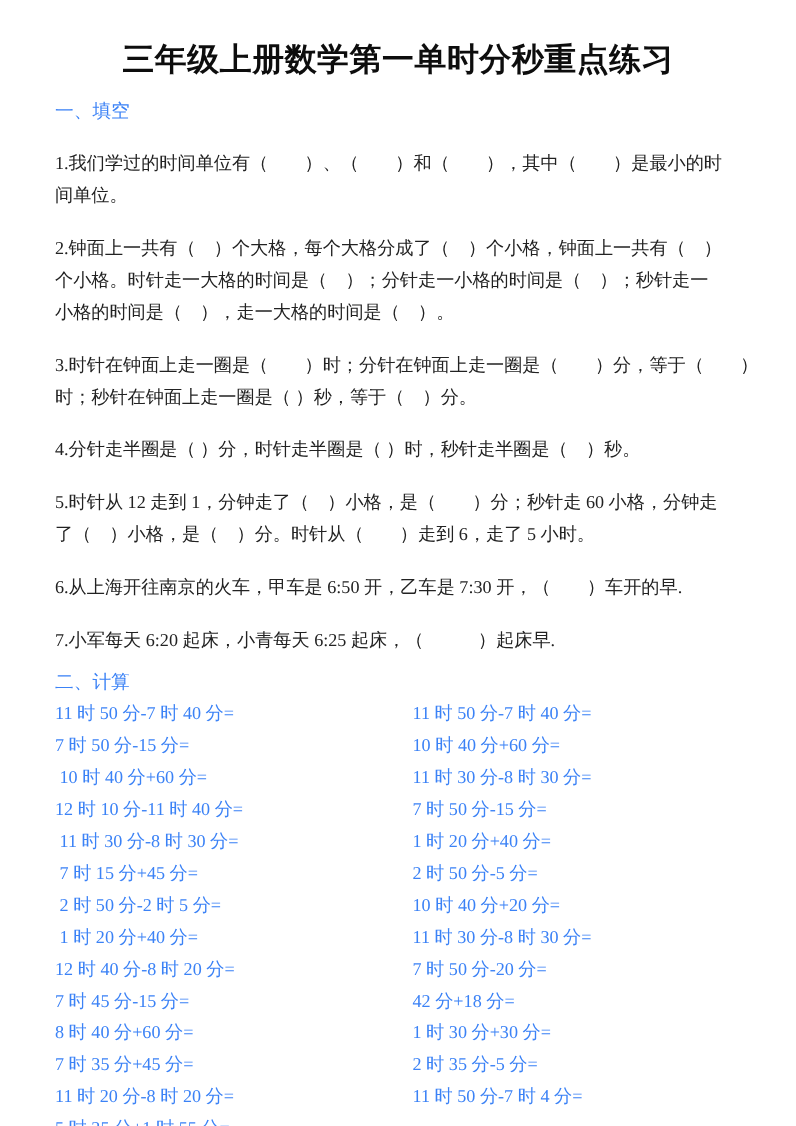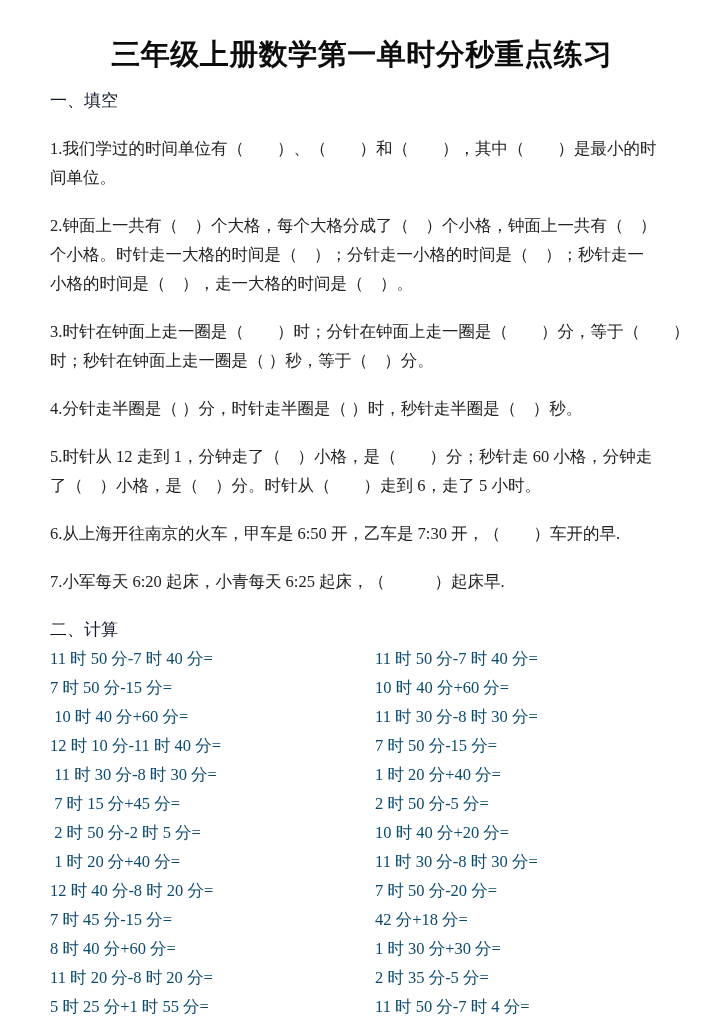--- a/index.html
+++ b/index.html
@@ -27,42 +27,42 @@
     font-weight: bold;
     font-size: 29px;
     line-height: 37px;
     color: #0d0d0d;
     letter-spacing: 0.5px;
   }
   .heading {
     font-size: 17px;
     line-height: 29px;
     white-space: pre;
-    color: #0f172a;
+    color: #3b82f6;
   }
   .questions .q {
     font-size: 16.5px;
     line-height: 29px;
     white-space: pre-wrap;
     color: #222222;
     margin-top: 19px;
   }
   .calc-section .heading {
-    margin-top: 19px;
+    margin-top: 9px;
   }
   .calc-grid {
     display: grid;
     grid-template-columns: 325px 1fr;
   }
   .calc-col { min-width: 0; }
   .calc-item {
     font-size: 16.5px;
     line-height: 29px;
     white-space: pre;
-    color: #0c4a6e;
+    color: #3b82f6;
   }
 </style>
 </head>
 <body>
 
 <div class="page">
 
   <h1 class="title">三年级上册数学第一单时分秒重点练习</h1>
 
   <div class="fill-section">
@@ -91,20 +91,21 @@
           <div class="calc-item">7 时 50 分-15 分=</div>
           <div class="calc-item"> 10 时 40 分+60 分=</div>
           <div class="calc-item">12 时 10 分-11 时 40 分=</div>
           <div class="calc-item"> 11 时 30 分-8 时 30 分=</div>
           <div class="calc-item"> 7 时 15 分+45 分=</div>
           <div class="calc-item"> 2 时 50 分-2 时 5 分=</div>
           <div class="calc-item"> 1 时 20 分+40 分=</div>
           <div class="calc-item">12 时 40 分-8 时 20 分=</div>
           <div class="calc-item">7 时 45 分-15 分=</div>
           <div class="calc-item">8 时 40 分+60 分=</div>
+          <div class="calc-item">7 时 35 分+45 分=</div>
           <div class="calc-item">11 时 20 分-8 时 20 分=</div>
           <div class="calc-item">5 时 25 分+1 时 55 分=</div>
         </div>
       <div class="calc-col" id="calc-right">
           <div class="calc-item">11 时 50 分-7 时 40 分=</div>
           <div class="calc-item">10 时 40 分+60 分=</div>
           <div class="calc-item">11 时 30 分-8 时 30 分=</div>
           <div class="calc-item">7 时 50 分-15 分=</div>
           <div class="calc-item">1 时 20 分+40 分=</div>
           <div class="calc-item">2 时 50 分-5 分=</div>

